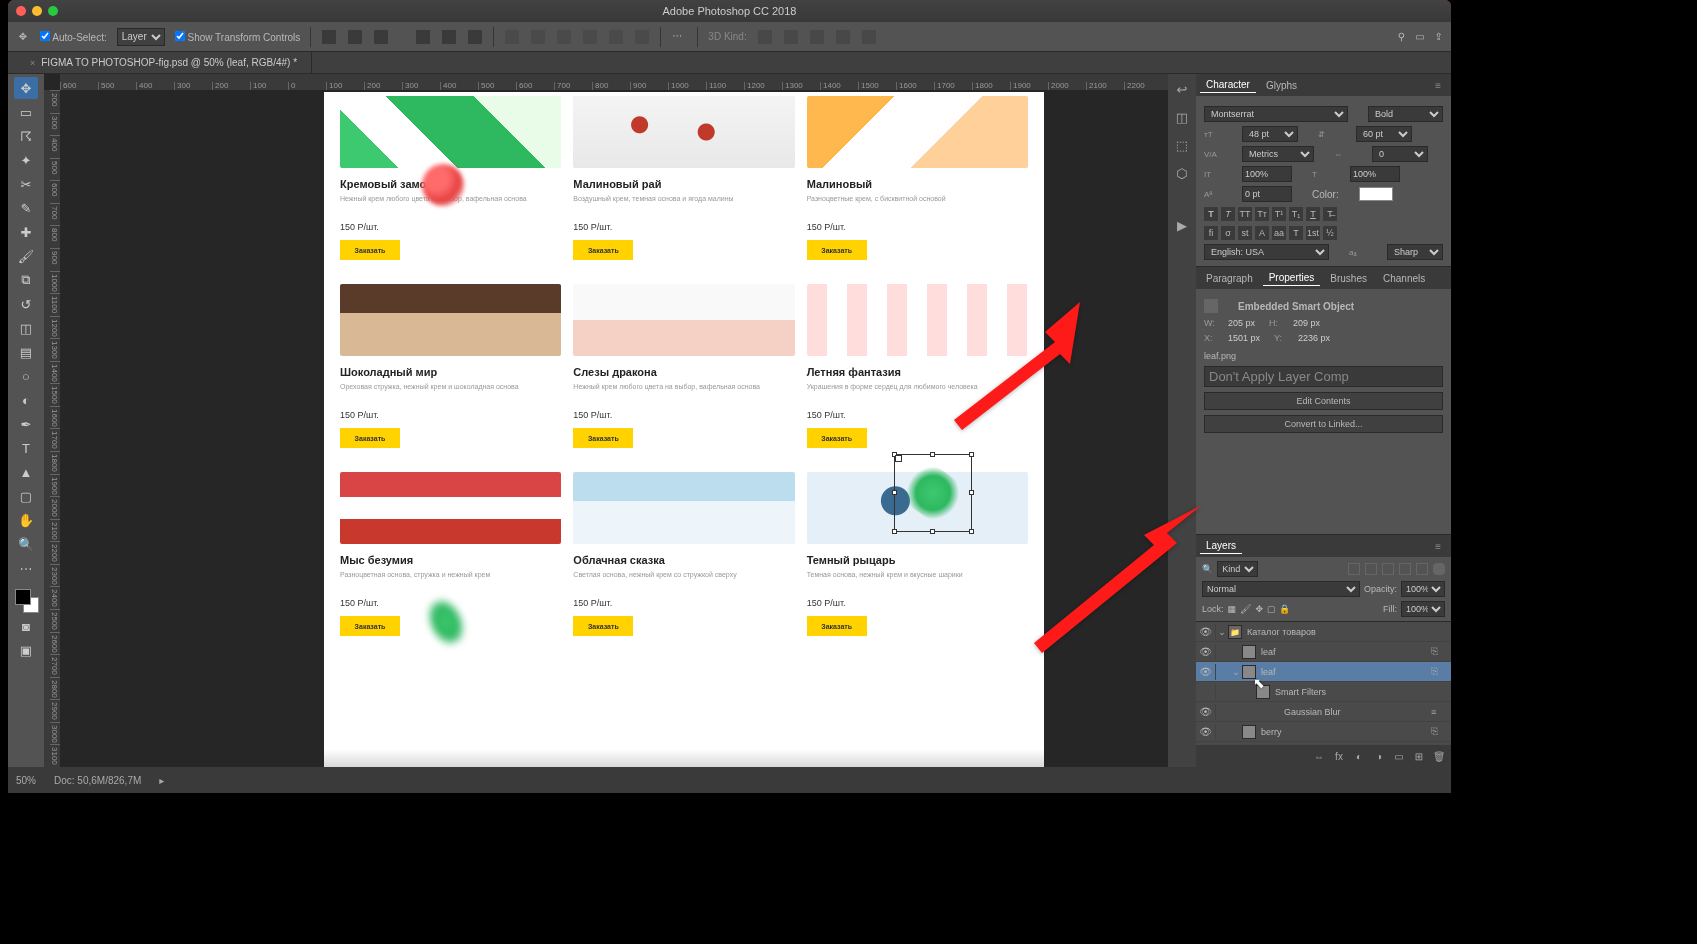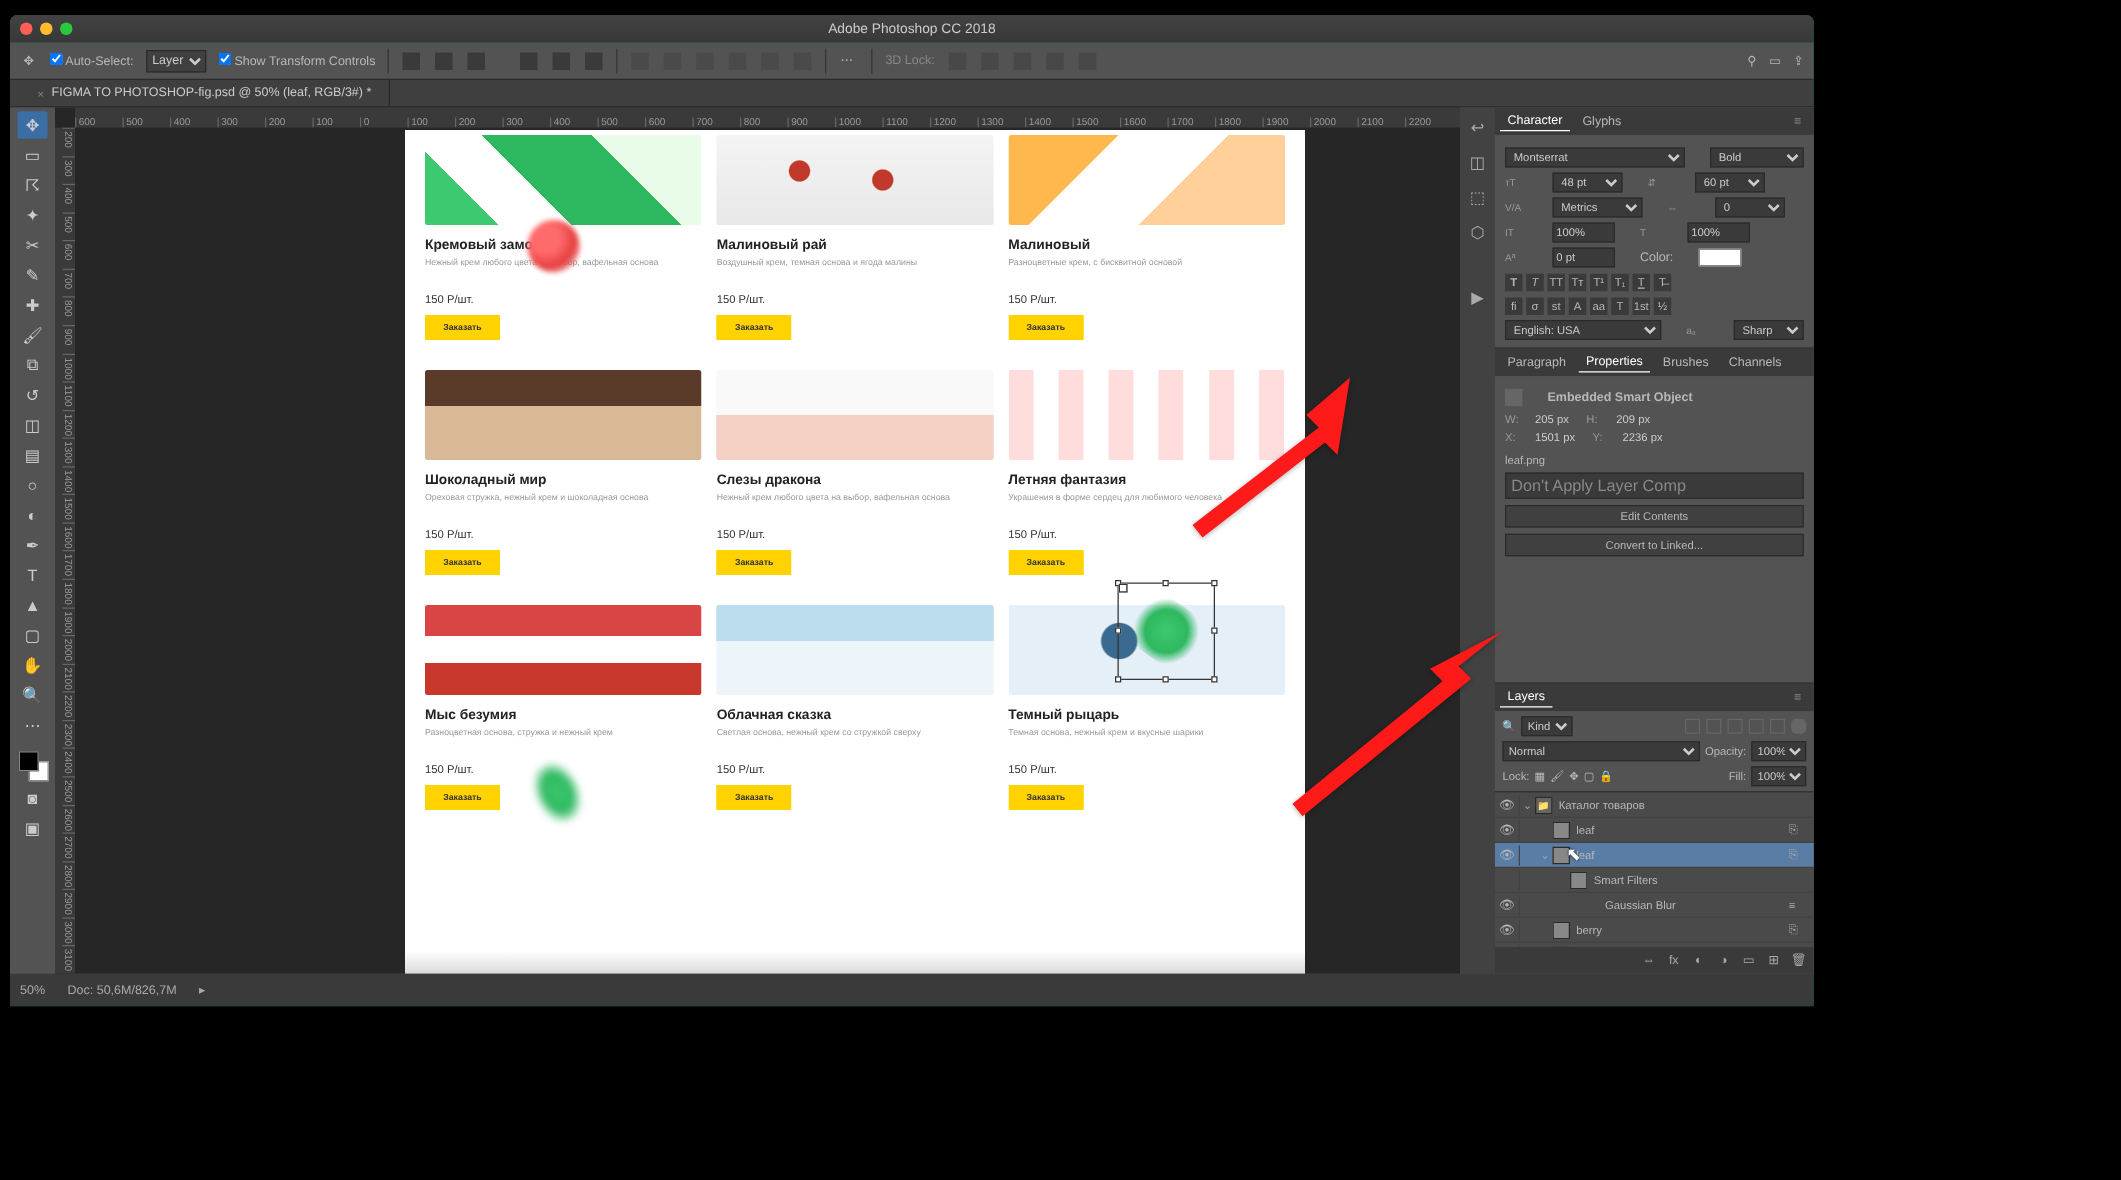--- a/index.html
+++ b/index.html
@@ -1,17 +1,17 @@
 <!DOCTYPE html>
 <html><head>
 <meta charset="utf-8">
 <style>
 * { margin: 0; padding: 0; box-sizing: border-box; font-family: -apple-system, "Helvetica Neue", Arial, sans-serif; }
 body { background: #000; width: 1697px; height: 944px; overflow: hidden; position: relative; }
-.app-window { position: absolute; left: 8px; top: 12px; width: 1443px; height: 793px; background: #0f766e; border-radius: 6px 6px 0 0; overflow: hidden; box-shadow: 0 0 10px rgba(0,0,0,.5); }
+.app-window { position: absolute; left: 8px; top: 0; width: 1443px; height: 793px; background: #be185d; border-radius: 6px 6px 0 0; overflow: hidden; box-shadow: 0 0 10px rgba(0,0,0,.5); }
 .titlebar { height: 22px; background: linear-gradient(#424242,#383838); display: flex; align-items: center; position: relative; }
 .traffic { display: flex; gap: 6px; padding-left: 8px; }
 .dot { width: 10px; height: 10px; border-radius: 50%; }
 .dot.r{background:#ff5f57}.dot.y{background:#febc2e}.dot.g{background:#28c840}
 .titlebar-title { position: absolute; width: 100%; text-align: center; color: #ccc; font-size: 11px; pointer-events: none; }
 .optbar { height: 30px; background: #535353; border-bottom: 1px solid #2a2a2a; display: flex; align-items: center; padding: 0 8px; color: #b8b8b8; font-size: 10px; gap: 10px; }
 .optbar .grip{width:14px;height:14px;display:flex;align-items:center;justify-content:center}
 .optbar input[type=checkbox]{ width:10px;height:10px;}
 .optbar select{ background:#404040;border:1px solid #2a2a2a;color:#ccc;font-size:10px;height:18px}
 .optbar .sep{width:1px;height:20px;background:#353535}
@@ -133,37 +133,37 @@
     <div class="sep"></div>
     <span class="align-icn" style="opacity:.35"></span>
     <span class="align-icn" style="opacity:.35"></span>
     <span class="align-icn" style="opacity:.35"></span>
     <span class="align-icn" style="opacity:.35"></span>
     <span class="align-icn" style="opacity:.35"></span>
     <span class="align-icn" style="opacity:.35"></span>
     <div class="sep"></div>
     <span class="align-icn" style="background:none">⋯</span>
     <div class="sep"></div>
-    <span style="color:#888">3D Lock:</span>
+    <span style="color:#888">3D Kind:</span>
     <span class="align-icn" style="opacity:.4"></span>
     <span class="align-icn" style="opacity:.4"></span>
     <span class="align-icn" style="opacity:.4"></span>
     <span class="align-icn" style="opacity:.4"></span>
     <span class="align-icn" style="opacity:.4"></span>
     <div class="right-icons">
       <span>⚲</span>
       <span>▭</span>
       <span>⇪</span>
     </div>
   </div>
 
   <div class="doctab-row">
     <div class="doctab">
       <span class="x">×</span>
-      <span style="margin-left:6px">FIGMA TO PHOTOSHOP-fig.psd @ 50% (leaf, RGB/3#) *</span>
+      <span style="margin-left:6px">FIGMA TO PHOTOSHOP-fig.psd @ 50% (leaf, RGB/4#) *</span>
     </div>
   </div>
 
   <div class="workspace">
 
     <div class="toolbox">
       <div class="tool active">✥</div>
       <div class="tool">▭</div>
       <div class="tool">☈</div>
       <div class="tool">✦</div>

